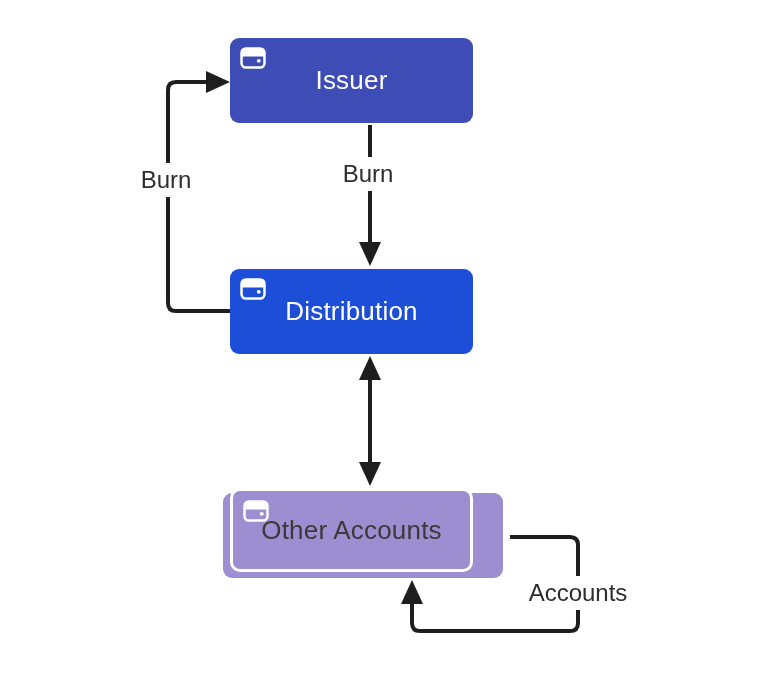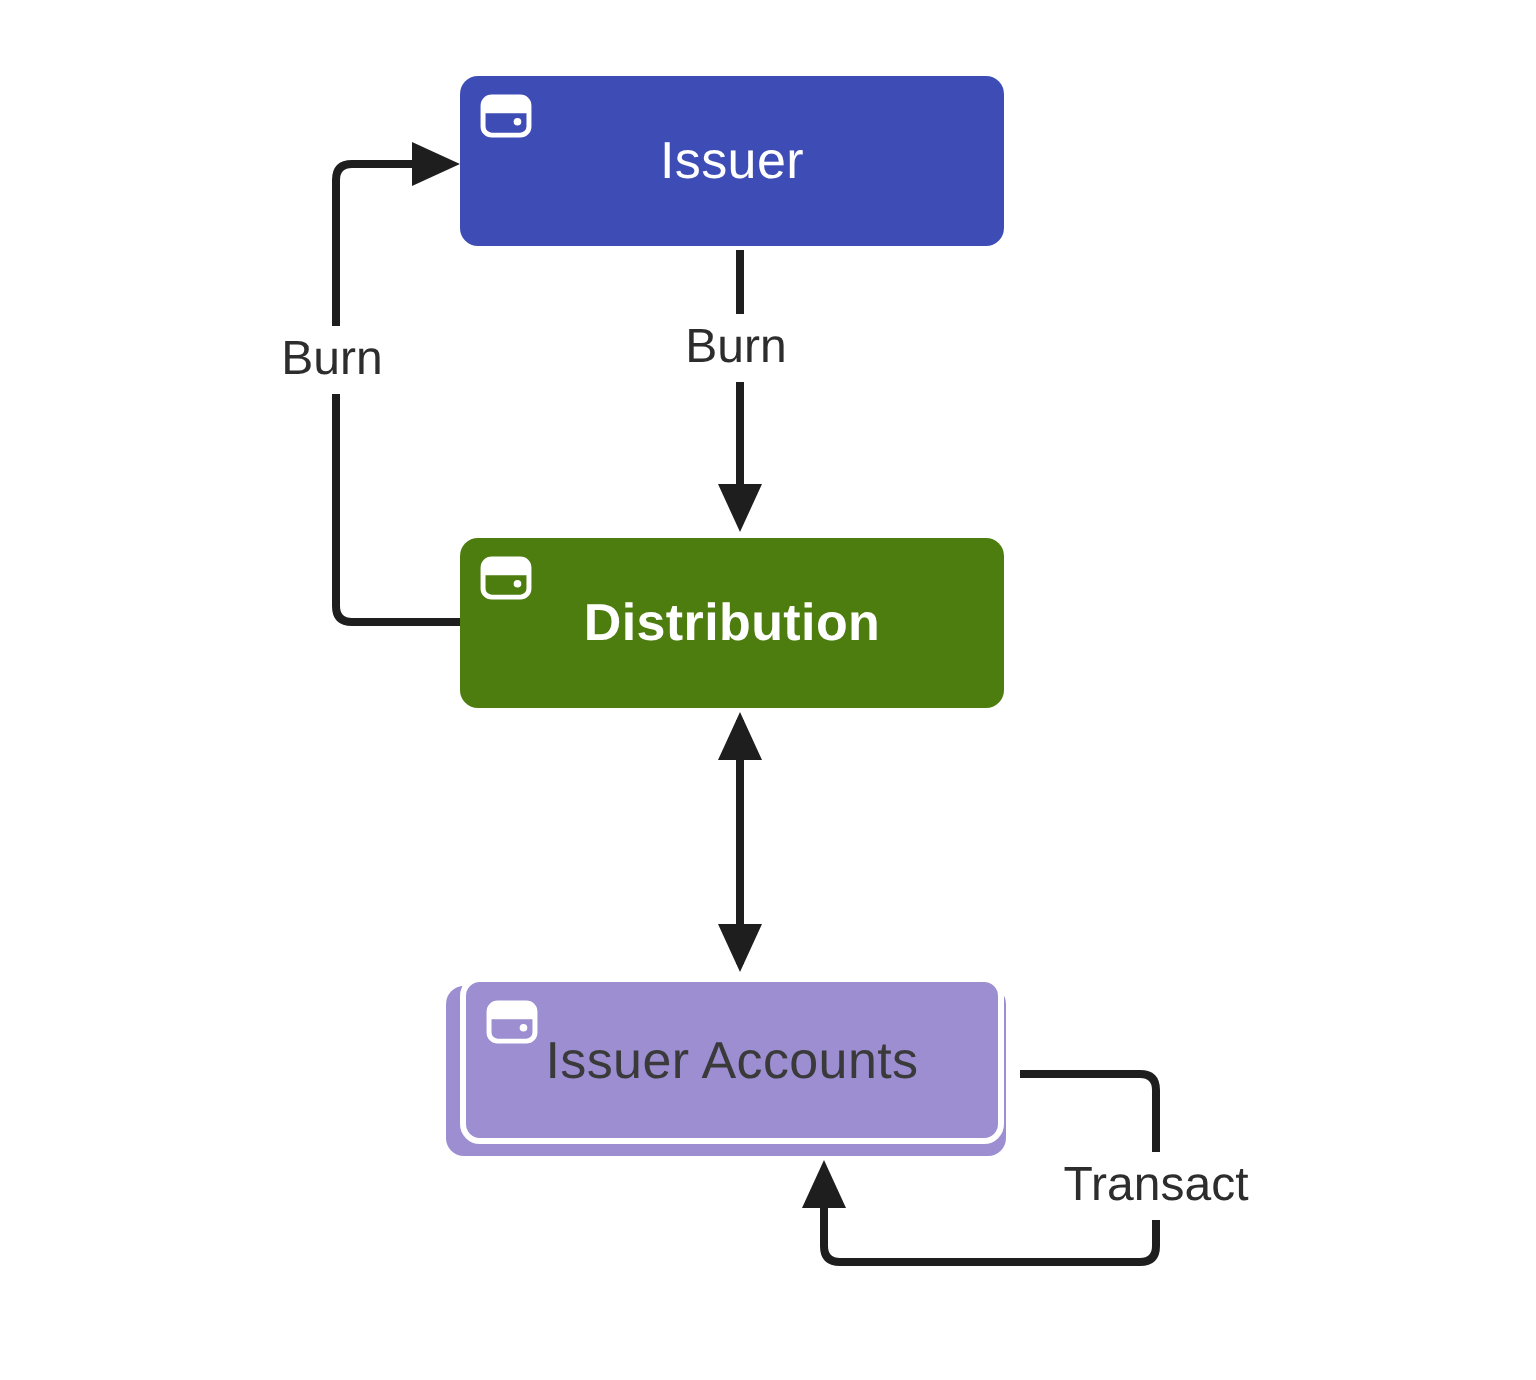--- a/index.html
+++ b/index.html
@@ -10,21 +10,21 @@
     background: #ffffff;
     font-family: "Liberation Sans", "DejaVu Sans", sans-serif;
     overflow: hidden;
   }
   .arrows { position: absolute; left: 0; top: 0; z-index: 1; }
   .edge-line { fill: none; stroke: #1e1e1e; stroke-width: 4; }
   .edge-head { fill: #1e1e1e; stroke: none; }
 
   .node {
     position: absolute;
-    width: 272px;
+    width: 243px;
     height: 85px;
     border-radius: 9px;
     display: flex;
     align-items: center;
     justify-content: center;
     z-index: 3;
     box-sizing: border-box;
   }
   .node-label { font-size: 26px; letter-spacing: 0.2px; }
   .node-issuer       { left: 230px; top: 38px;  color: #ffffff; }
@@ -93,39 +93,39 @@
     <span class="wallet">
       <svg width="26" height="22" viewBox="0 0 27 23">
         <rect x="1.5" y="1.5" width="24" height="20" rx="4.5" fill="none" stroke="#ffffff" stroke-width="2.6"></rect>
         <path d="M1 10 V5.8 Q1 1 5.8 1 H21.2 Q26 1 26 5.8 V10 Z" fill="#ffffff"></path>
         <circle cx="19.5" cy="14.5" r="2" fill="#ffffff"></circle>
       </svg>
     </span>
     <span class="node-label">Issuer</span>
   </div>
 
-  <div class="node node-distribution" style="background: #4d7c0f; font-weight: bold;">
+  <div class="node node-distribution" style="background: #1d4ed8;">
     <span class="wallet">
       <svg width="26" height="22" viewBox="0 0 27 23">
         <rect x="1.5" y="1.5" width="24" height="20" rx="4.5" fill="none" stroke="#ffffff" stroke-width="2.6"></rect>
         <path d="M1 10 V5.8 Q1 1 5.8 1 H21.2 Q26 1 26 5.8 V10 Z" fill="#ffffff"></path>
         <circle cx="19.5" cy="14.5" r="2" fill="#ffffff"></circle>
       </svg>
     </span>
     <span class="node-label">Distribution</span>
   </div>
 
   <div class="node node-other" style="background: rgb(156, 142, 208);">
     <span class="wallet">
       <svg width="26" height="22" viewBox="0 0 27 23">
         <rect x="1.5" y="1.5" width="24" height="20" rx="4.5" fill="none" stroke="#ffffff" stroke-width="2.6"></rect>
         <path d="M1 10 V5.8 Q1 1 5.8 1 H21.2 Q26 1 26 5.8 V10 Z" fill="#ffffff"></path>
         <circle cx="19.5" cy="14.5" r="2" fill="#ffffff"></circle>
       </svg>
     </span>
-    <span class="node-label">Issuer Accounts</span>
+    <span class="node-label">Other Accounts</span>
   </div>
 
   <div class="edge-label label-burn">Burn</div>
   <div class="edge-label label-mint">Burn</div>
-  <div class="edge-label label-transact">Transact</div>
+  <div class="edge-label label-transact">Accounts</div>
 
 </div>
 
 </body></html>

